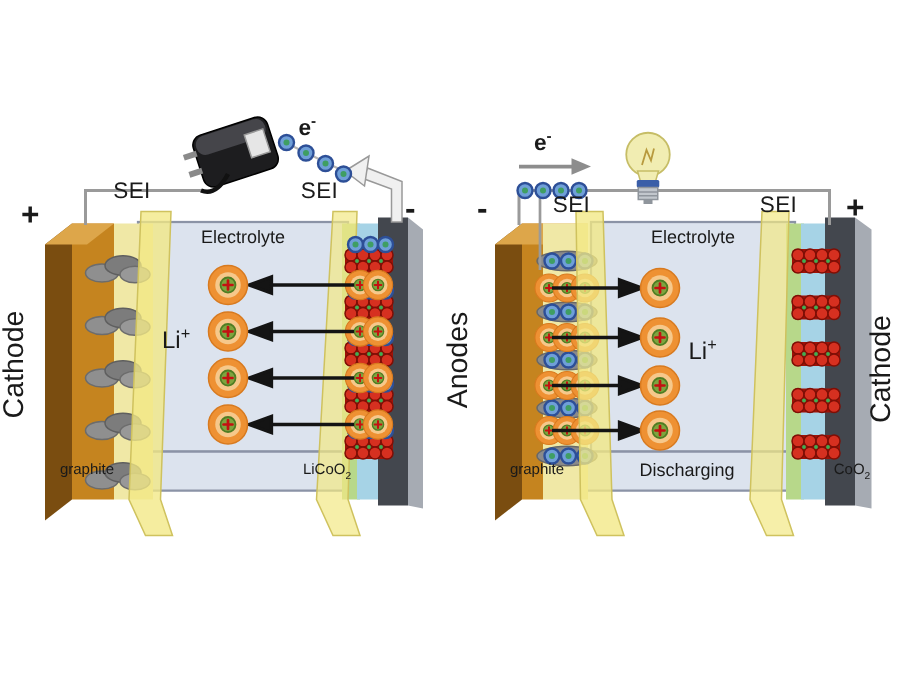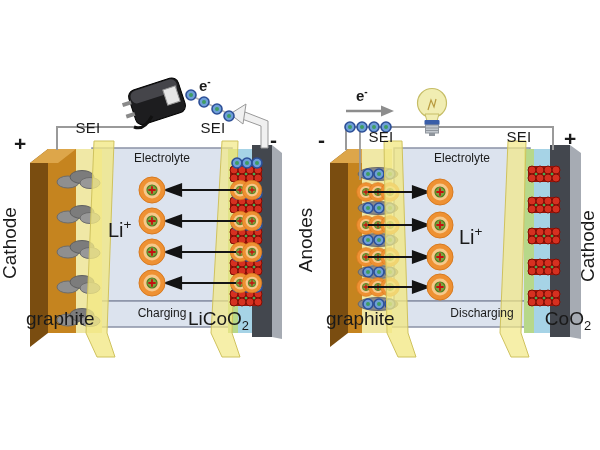--- a/index.html
+++ b/index.html
@@ -4,22 +4,22 @@
 <style>
   html,body{margin:0;padding:0;background:#fff;}
   .stage{position:relative;width:600px;height:450px;background:#ffffff;
          font-family:"Liberation Sans", sans-serif;color:#1a1a1a;overflow:hidden;}
   .art{position:absolute;left:0;top:0;}
   .lbl{position:absolute;white-space:nowrap;color:#1a1a1a;}
   .c{text-align:center;}
   .terminal{font-size:21px;font-weight:bold;}
   .sei{font-size:15px;width:40px;text-align:center;letter-spacing:.3px;}
   .big{font-size:12px;width:124px;}
-  .mat{font-size:19px;}
-  .ion-lbl{font-size:20px;}
+  .mat{font-size:10px;}
+  .ion-lbl{font-size:16px;}
   .elec{font-size:15px;font-weight:bold;}
   .vlabel{width:100px;height:22px;text-align:center;font-size:19px;transform:rotate(-90deg);}
   sup{font-size:68%;}
   sub{font-size:68%;}
 </style>
 </head>
 <body>
 
 <div class="stage">
 
@@ -252,30 +252,29 @@
   </svg>
 
   <div class="lbl vlabel" style="left:-40px;top:232px;">Cathode</div>
   <div class="lbl terminal" style="left:14px;top:132px;">+</div>
   <div class="lbl terminal" style="left:270px;top:128px;">-</div>
   <div class="lbl sei" style="left:68px;top:119px;">SEI</div>
   <div class="lbl sei" style="left:193px;top:119px;">SEI</div>
   <div class="lbl elec" style="left:199px;top:76px;"><span>e</span><sup>-</sup></div>
   <div class="lbl big c" style="left:100px;top:151px;">Electrolyte</div>
   <div class="lbl ion-lbl" style="left:108px;top:217px;"><span>Li</span><sup>+</sup></div>
-  <div class="lbl big c" style="left:100px;top:306px;">Charging</div>
   <div class="lbl mat c" style="left:26px;top:308px;width:64px;">graphite</div>
   <div class="lbl mat c" style="left:188px;top:308px;width:60px;"><span>LiCoO</span><sub>2</sub></div>
 
   <div class="lbl vlabel" style="left:256px;top:229px;">Anodes</div>
   <div class="lbl vlabel" style="left:538px;top:235px;">Cathode</div>
   <div class="lbl terminal" style="left:318px;top:128px;">-</div>
   <div class="lbl terminal" style="left:564px;top:127px;">+</div>
   <div class="lbl elec" style="left:356px;top:86px;"><span>e</span><sup>-</sup></div>
   <div class="lbl sei" style="left:361px;top:128px;">SEI</div>
   <div class="lbl sei" style="left:499px;top:128px;">SEI</div>
   <div class="lbl big c" style="left:400px;top:151px;">Electrolyte</div>
   <div class="lbl ion-lbl" style="left:459px;top:224px;"><span>Li</span><sup>+</sup></div>
-  <div class="lbl big c" style="left:420px;top:306px;text-align:center;">Discharging</div>
+  <div class="lbl big c" style="left:396px;top:306px;text-align:center;">Discharging</div>
   <div class="lbl mat c" style="left:326px;top:308px;width:64px;">graphite</div>
   <div class="lbl mat c" style="left:542px;top:308px;width:52px;"><span>CoO</span><sub>2</sub></div>
 
 </div>
 
 </body></html>

